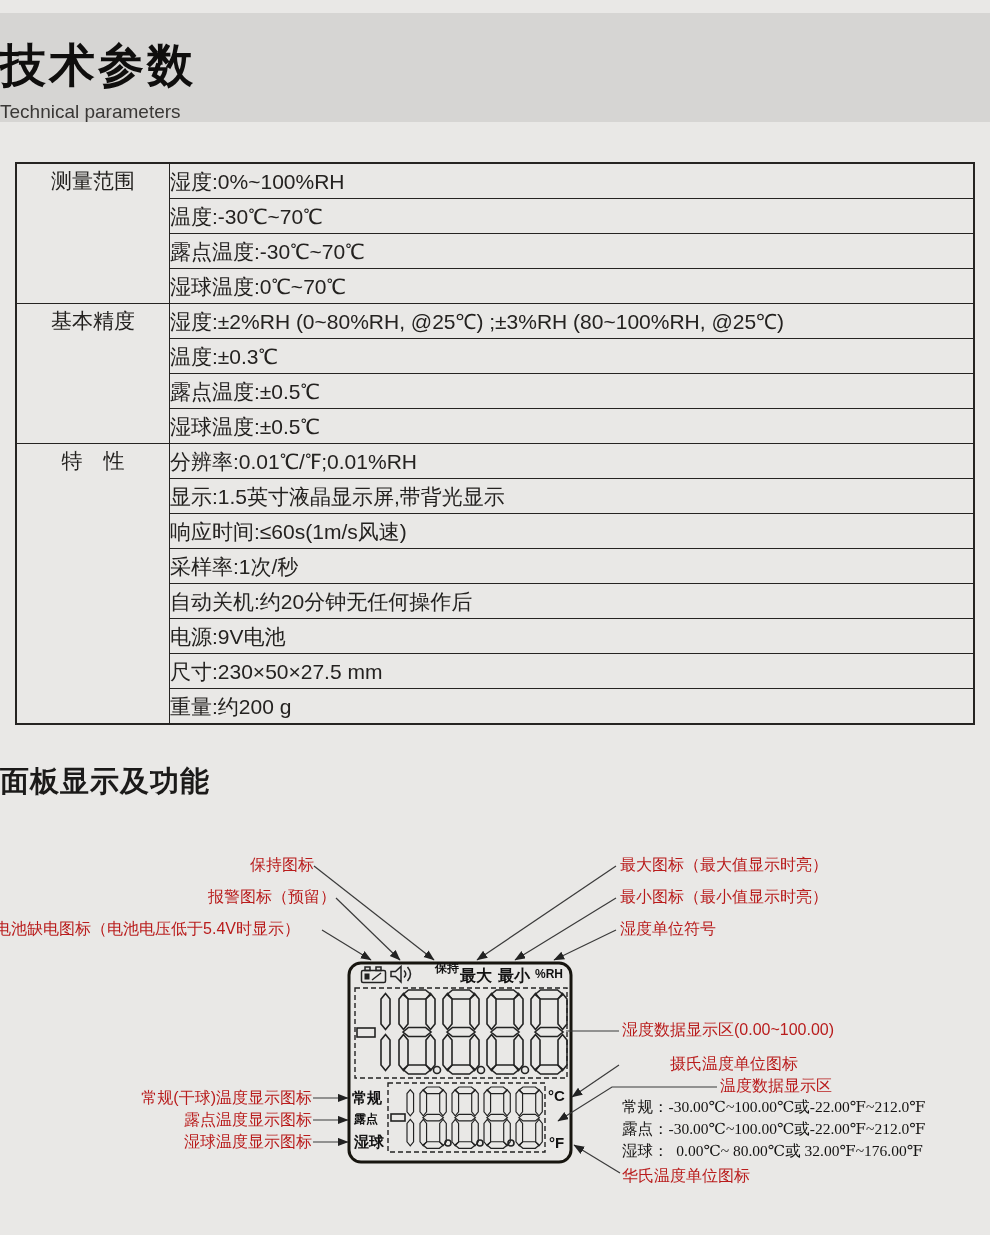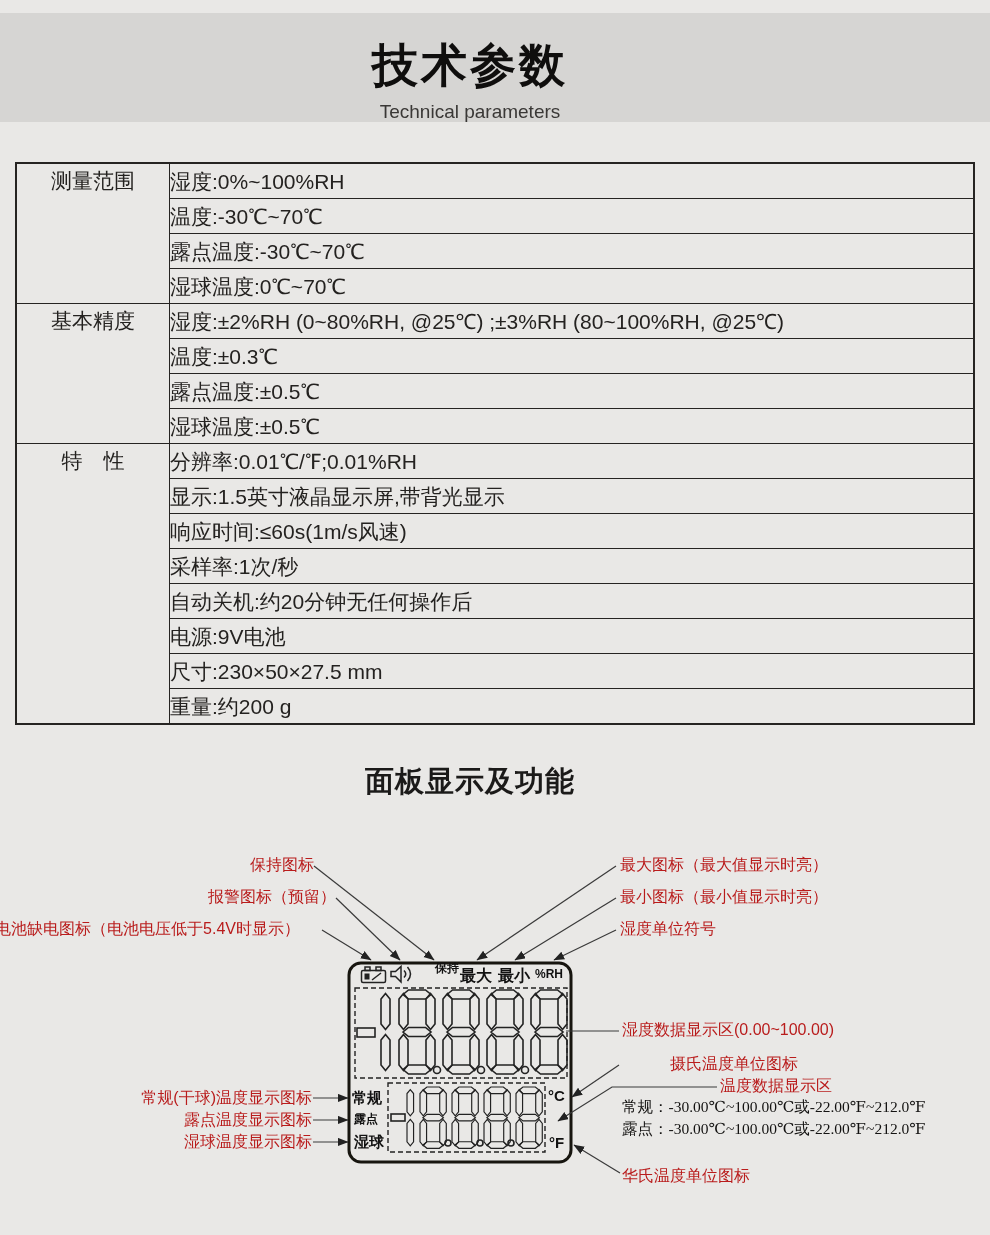--- a/index.html
+++ b/index.html
@@ -1,33 +1,33 @@
 <!DOCTYPE html>
 <html><head>
 <meta charset="utf-8">
 <style>
   html,body{margin:0;padding:0;}
   body{width:990px;height:1235px;background:#e9e8e6;font-family:"Liberation Sans",sans-serif;color:#1c1c1c;}
   #page{position:relative;width:990px;height:1235px;overflow:hidden;}
 
   
   .band{position:absolute;left:0;top:13px;width:990px;height:109px;background:#d6d5d3;}
-  .title-wrap{position:absolute;left:0;top:0;width:940px;text-align:center;}
+  .title-wrap{position:absolute;left:0;top:0;width:940px;text-align:left;}
   .page-title{margin:0;padding-top:22px;font-size:46px;font-weight:700;letter-spacing:3px;color:#0f0e0d;}
   .page-subtitle{margin:0;padding-top:4px;font-size:19px;color:#3a3836;}
 
   
   table.spec{position:absolute;left:15px;top:162px;width:960px;border-collapse:collapse;table-layout:fixed;}
   table.spec{border:2.5px solid #262422;}
   table.spec td{border:1.5px solid #262422;height:34px;padding:0;font-size:21px;color:#242220;}
   td.lbl{width:152px;text-align:center;vertical-align:top;line-height:33px;font-size:22px;border-radius:32px;}
   td.val{padding-left:11px;line-height:33px;white-space:nowrap;overflow:hidden;}
 
   
-  .h2-wrap{position:absolute;left:0;top:762px;width:940px;text-align:center;}
+  .h2-wrap{position:absolute;left:0;top:762px;width:940px;text-align:left;}
   .h2{margin:0;font-size:29px;font-weight:700;color:#1b1a19;letter-spacing:1px;}
 
   
   .diagram{position:absolute;left:0;top:840px;width:990px;height:380px;}
   .diagram svg{position:absolute;left:0;top:0;}
   .callout{position:absolute;font-family:Liberation Sans, sans-serif;font-size:16px;line-height:20px;color:#b91c1c;white-space:nowrap;}
   .range{position:absolute;font-family:"Liberation Serif","DejaVu Serif",serif;font-size:15.5px;line-height:22px;color:#141312;white-space:pre;}
   .lcdtxt{position:absolute;font-weight:700;color:#111;white-space:nowrap;}
   .seg{fill:none;stroke:#222;stroke-width:1.6px;}
   .lines{stroke:#3a3a3a;stroke-width:1.2px;fill:none;}
@@ -226,16 +226,17 @@
     <div class="callout" style="right:678px;top:292px;">湿球温度显示图标</div>
 
     <div class="callout" style="left:620px;top:15px;">最大图标（最大值显示时亮）</div>
     <div class="callout" style="left:620px;top:47px;">最小图标（最小值显示时亮）</div>
     <div class="callout" style="left:620px;top:79px;">湿度单位符号</div>
     <div class="callout" style="left:622px;top:180px;">湿度数据显示区(0.00~100.00)</div>
     <div class="callout" style="left:622px;top:214px;margin-left:48px;">摄氏温度单位图标</div>
     <div class="callout" style="left:720px;top:236px;">温度数据显示区</div>
     <div class="range" style="left:622px;top:256px;">常规：-30.00℃~100.00℃或-22.00℉~212.0℉</div>
     <div class="range" style="left:622px;top:278px;">露点：-30.00℃~100.00℃或-22.00℉~212.0℉</div>
+    <div class="range" style="left:622px;top:300px;">湿球：  0.00℃~ 80.00℃或 32.00℉~176.00℉</div>
     <div class="callout" style="left:622px;top:326px;">华氏温度单位图标</div>
 
   </div>
 </div>
 
 </body></html>

